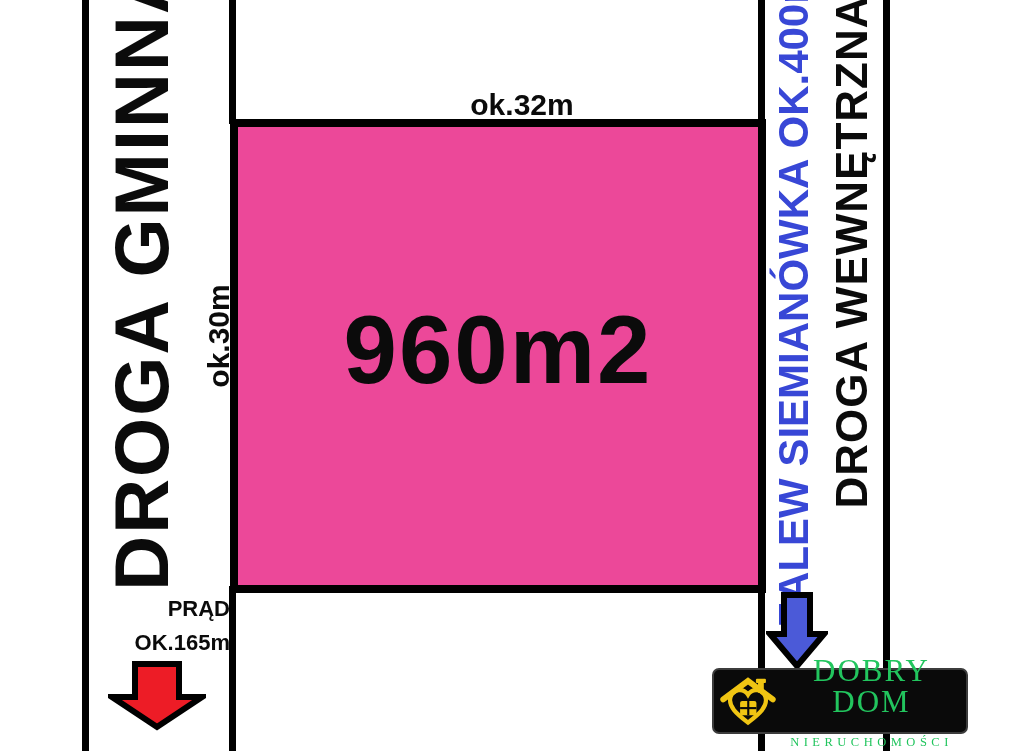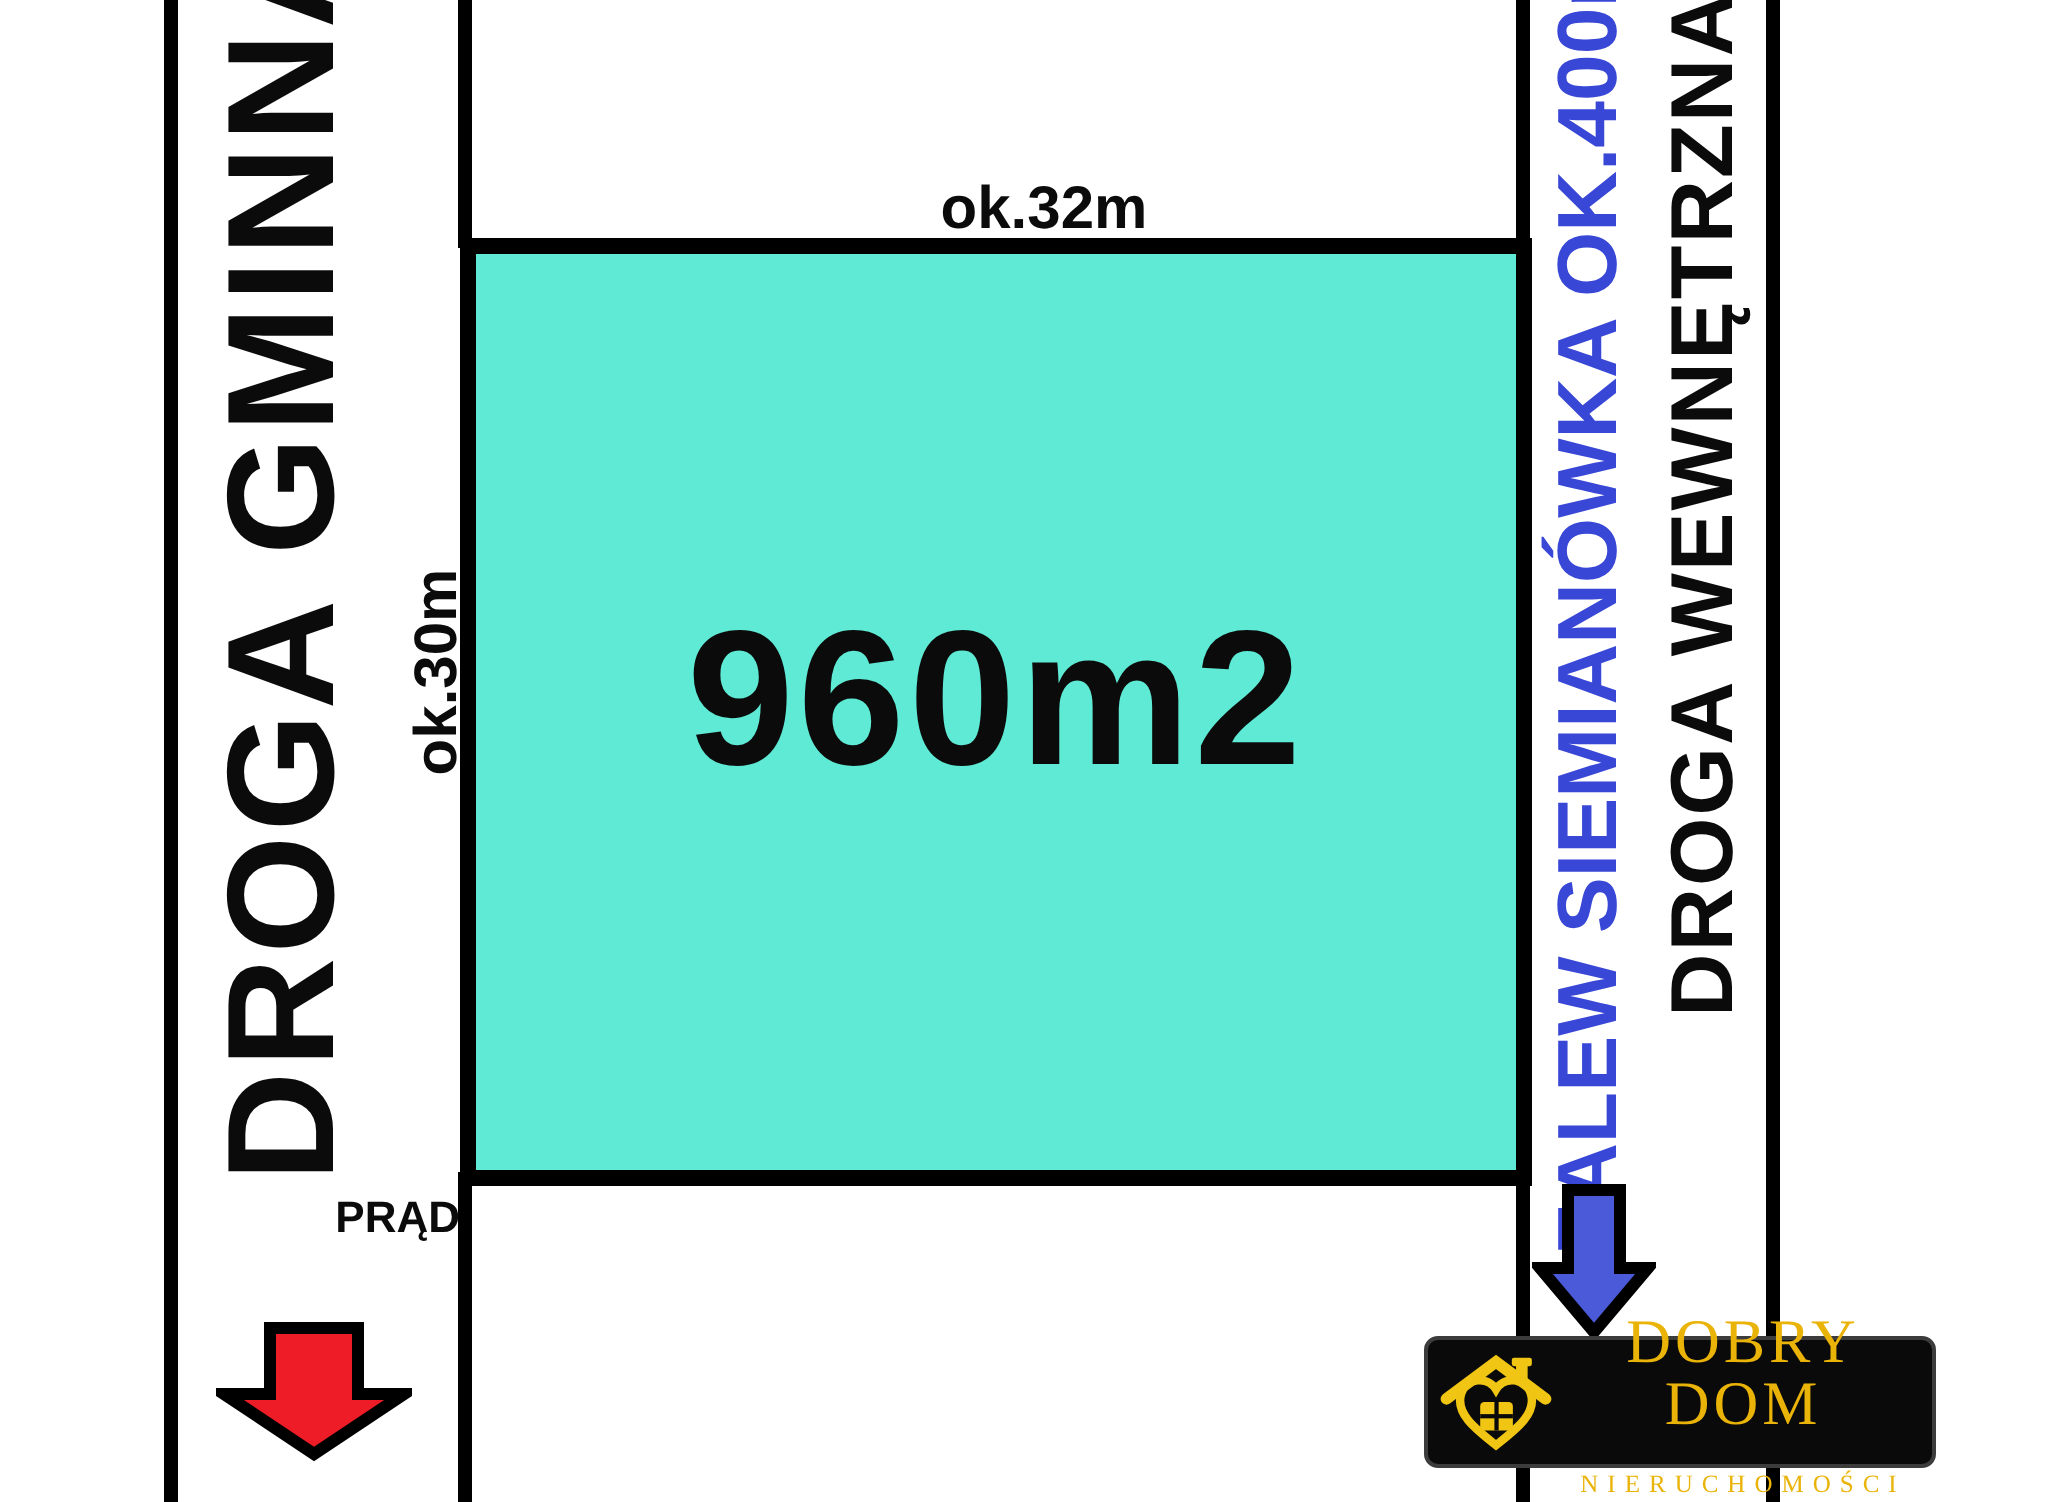--- a/index.html
+++ b/index.html
@@ -9,21 +9,21 @@
   }
   .vline{position:absolute;width:7px;background:#000;}
   #l1{left:82px;top:0;height:751px;}
   #l2a{left:229px;top:0;height:124px;}
   #l2b{left:229px;top:586px;height:165px;}
   #r1{left:758px;top:0;height:751px;}
   #r2{left:883px;top:0;height:751px;}
 
   .plot{
     position:absolute;left:230px;top:119px;width:536px;height:474px;
-    background:#5eead4;border:8px solid #000;box-sizing:border-box;
+    background:#ec4899;border:8px solid #000;box-sizing:border-box;
     display:flex;align-items:center;justify-content:center;
   }
   .area-label{
     font-size:96px;font-weight:800;letter-spacing:2px;color:#0b0b0b;
     line-height:1;transform:translateY(-6px);
   }
   .dim-top{
     position:absolute;left:230px;top:88px;width:536px;text-align:center;
     font-size:30px;font-weight:800;padding-left:24px;
   }
@@ -43,21 +43,21 @@
   .arrow{position:absolute;}
   #red-arrow{left:108px;top:661px;}
   #blue-arrow{left:766px;top:592px;}
 
   .logo{
     position:absolute;left:712px;top:668px;width:256px;height:66px;
     background:#0a0a0a;border:2px solid #3c3c3c;border-radius:7px;
     box-sizing:border-box;display:flex;align-items:center;z-index:5;
   }
   .logo-house{margin-left:5px;flex:0 0 auto;}
-  .logo-text{flex:1;text-align:center;color:#eab308;font-family:"Liberation Serif",serif;}
+  .logo-text{flex:1;text-align:center;color:#22c55e;font-family:"Liberation Serif",serif;}
   .logo-title{font-size:31px;letter-spacing:2px;line-height:1;margin-top:2px;}
   .logo-sub{font-size:12.5px;letter-spacing:4.5px;line-height:1;margin-top:19px;}
   .gold-stroke{fill:none;stroke:#f0c513;}
   .gold-fill{fill:#f0c513;}
   .dark-fill{fill:#0a0a0a;}
 </style>
 </head>
 <body>
 
 <div class="stage">
@@ -73,20 +73,21 @@
   </div>
   <div class="dim-top">ok.32m</div>
   <div class="rot dim-side">ok.30m</div>
 
   <div class="rot road-left">DROGA GMINNA</div>
   <div class="rot lake-label">ZALEW SIEMIANÓWKA OK.400m</div>
   <div class="rot road-right">DROGA WEWNĘTRZNA</div>
 
   <div class="power-note">
     <div>PRĄD</div>
+    <div>OK.165m</div>
   </div>
 
   <svg class="arrow" id="red-arrow" width="98" height="70" viewBox="0 0 98 70">
     <polygon points="27,3 71,3 71,36 94,36 49,66 4,36 27,36" stroke="#000" stroke-width="6" stroke-linejoin="miter" fill="#ed1c26"></polygon>
   </svg>
 
   <svg class="arrow" id="blue-arrow" width="62" height="78" viewBox="0 0 62 78">
     <polygon points="18,3 44,3 44,42 58,42 31,74 4,42 18,42" stroke="#000" stroke-width="6" stroke-linejoin="miter" fill="#4b5ad8"></polygon>
   </svg>
 

